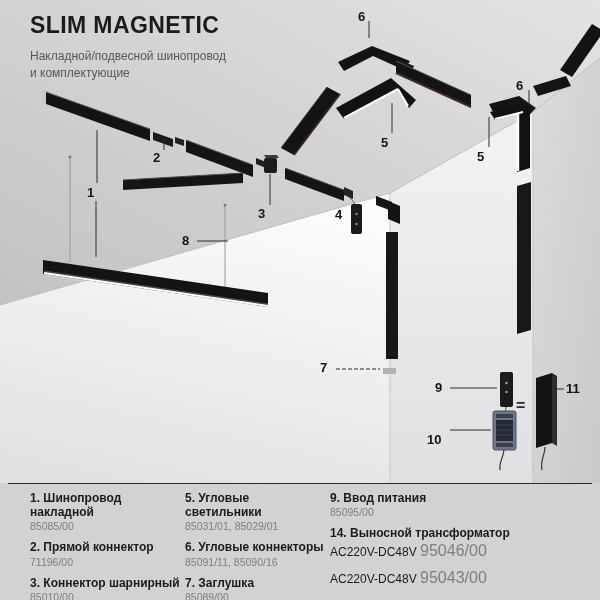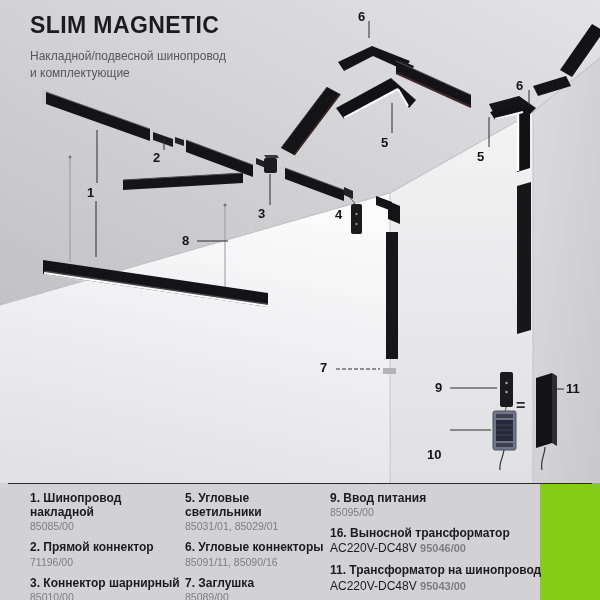--- a/index.html
+++ b/index.html
@@ -1,38 +1,38 @@
 <!DOCTYPE html>
 <html><head>
 <meta charset="utf-8">
 <style>
   html,body{margin:0;padding:0;}
   body{width:600px;height:600px;overflow:hidden;background:#d2d2d4;
        font-family:"Liberation Sans","DejaVu Sans",sans-serif;}
-  #stage{position:relative;width:600px;height:600px;background:#84cc16;}
+  #stage{position:relative;width:600px;height:600px;background:#86efac;}
   #scene{position:absolute;left:0;top:0;}
   
   #header{position:absolute;left:30px;top:12px;}
   #page-title{font-size:23px;font-weight:800;letter-spacing:.4px;color:#1b1b1d;}
   #page-subtitle{margin-top:9px;font-size:12px;line-height:1.45;color:#57575b;}
   
   .num-label{position:absolute;font-size:13px;font-weight:700;color:#141416;line-height:1;}
   .eq-label{position:absolute;font-size:16px;font-weight:700;color:#2a2a2c;line-height:1;}
   
-  #legend{position:absolute;left:0;top:483px;width:540px;height:117px;background:#d2d2d4;}
+  #legend{position:absolute;left:0;top:483px;width:600px;height:117px;background:#d2d2d4;}
   #legend-rule{position:absolute;left:8px;top:0;width:584px;height:0;border-top:1.6px solid #2a2a2c;}
   .legend-col{position:absolute;top:8px;}
   .legend-col.c0{left:30px;width:150px;}
   .legend-col.c1{left:185px;width:140px;}
   .legend-col.c2{left:330px;width:262px;}
   .legend-item{margin-bottom:7px;}
   .legend-name{font-size:12px;font-weight:700;color:#1b1b1d;line-height:1.18;}
   .legend-code{font-size:10.5px;color:#7e7e82;line-height:1.25;margin-top:1px;}
   .legend-name2{font-size:12px;font-weight:400;color:#1b1b1d;}
-  .legend-code-inline{font-size:11px;color:#7e7e82;font-weight:700;}
+  .legend-code-inline{font-size:16px;color:#7e7e82;font-weight:400;}
 </style>
 </head>
 <body>
 
 <div id="stage">
 
   <svg id="scene" width="600" height="483" viewBox="0 0 600 483">
     <defs>
       <linearGradient id="gCeil" x1="1" y1="0" x2="0" y2="1">
         <stop offset="0" stop-color="#e3e3e5"></stop>
@@ -203,21 +203,21 @@
       <div class="num-label" style="left: 153px; top: 151px;">2</div>
       <div class="num-label" style="left: 258px; top: 207px;">3</div>
       <div class="num-label" style="left: 335px; top: 208px;">4</div>
       <div class="num-label" style="left: 381px; top: 136px;">5</div>
       <div class="num-label" style="left: 358px; top: 10px;">6</div>
       <div class="num-label" style="left: 477px; top: 150px;">5</div>
       <div class="num-label" style="left: 516px; top: 79px;">6</div>
       <div class="num-label" style="left: 320px; top: 361px;">7</div>
       <div class="num-label" style="left: 182px; top: 234px;">8</div>
       <div class="num-label" style="left: 435px; top: 381px;">9</div>
-      <div class="num-label" style="left: 427px; top: 448px;">10</div>
+      <div class="num-label" style="left: 427px; top: 433px;">10</div>
       <div class="num-label" style="left: 566px; top: 382px;">11</div>
       <div class="eq-label" style="left: 516px; top: 398px;">=</div>
     </div>
 
   <div id="legend">
     <div id="legend-rule"></div>
     <div class="legend-col c0">
         <div class="legend-item">
           <div class="legend-name">1. Шинопровод накладной</div>
           <div class="legend-code">85085/00</div>
@@ -244,23 +244,22 @@
           <div class="legend-name">7. Заглушка</div>
           <div class="legend-code">85089/00</div>
         </div>
       </div>
     <div class="legend-col c2">
         <div class="legend-item">
           <div class="legend-name">9. Ввод питания</div>
           <div class="legend-code">85095/00</div>
         </div>
         <div class="legend-item">
-          <div class="legend-name">16. Выносной трансформатор</div>
+          <div class="legend-name">14. Выносной трансформатор</div>
           <div class="legend-code"><span class="legend-name2">AC220V-DC48V </span><span class="legend-code-inline">95046/00</span></div>
         </div>
         <div class="legend-item">
-          <div class="legend-name">11. Трансформатор на шинопровод</div>
           <div class="legend-code"><span class="legend-name2">AC220V-DC48V </span><span class="legend-code-inline">95043/00</span></div>
         </div>
       </div>
   </div>
 
 </div>
 
 </body></html>

